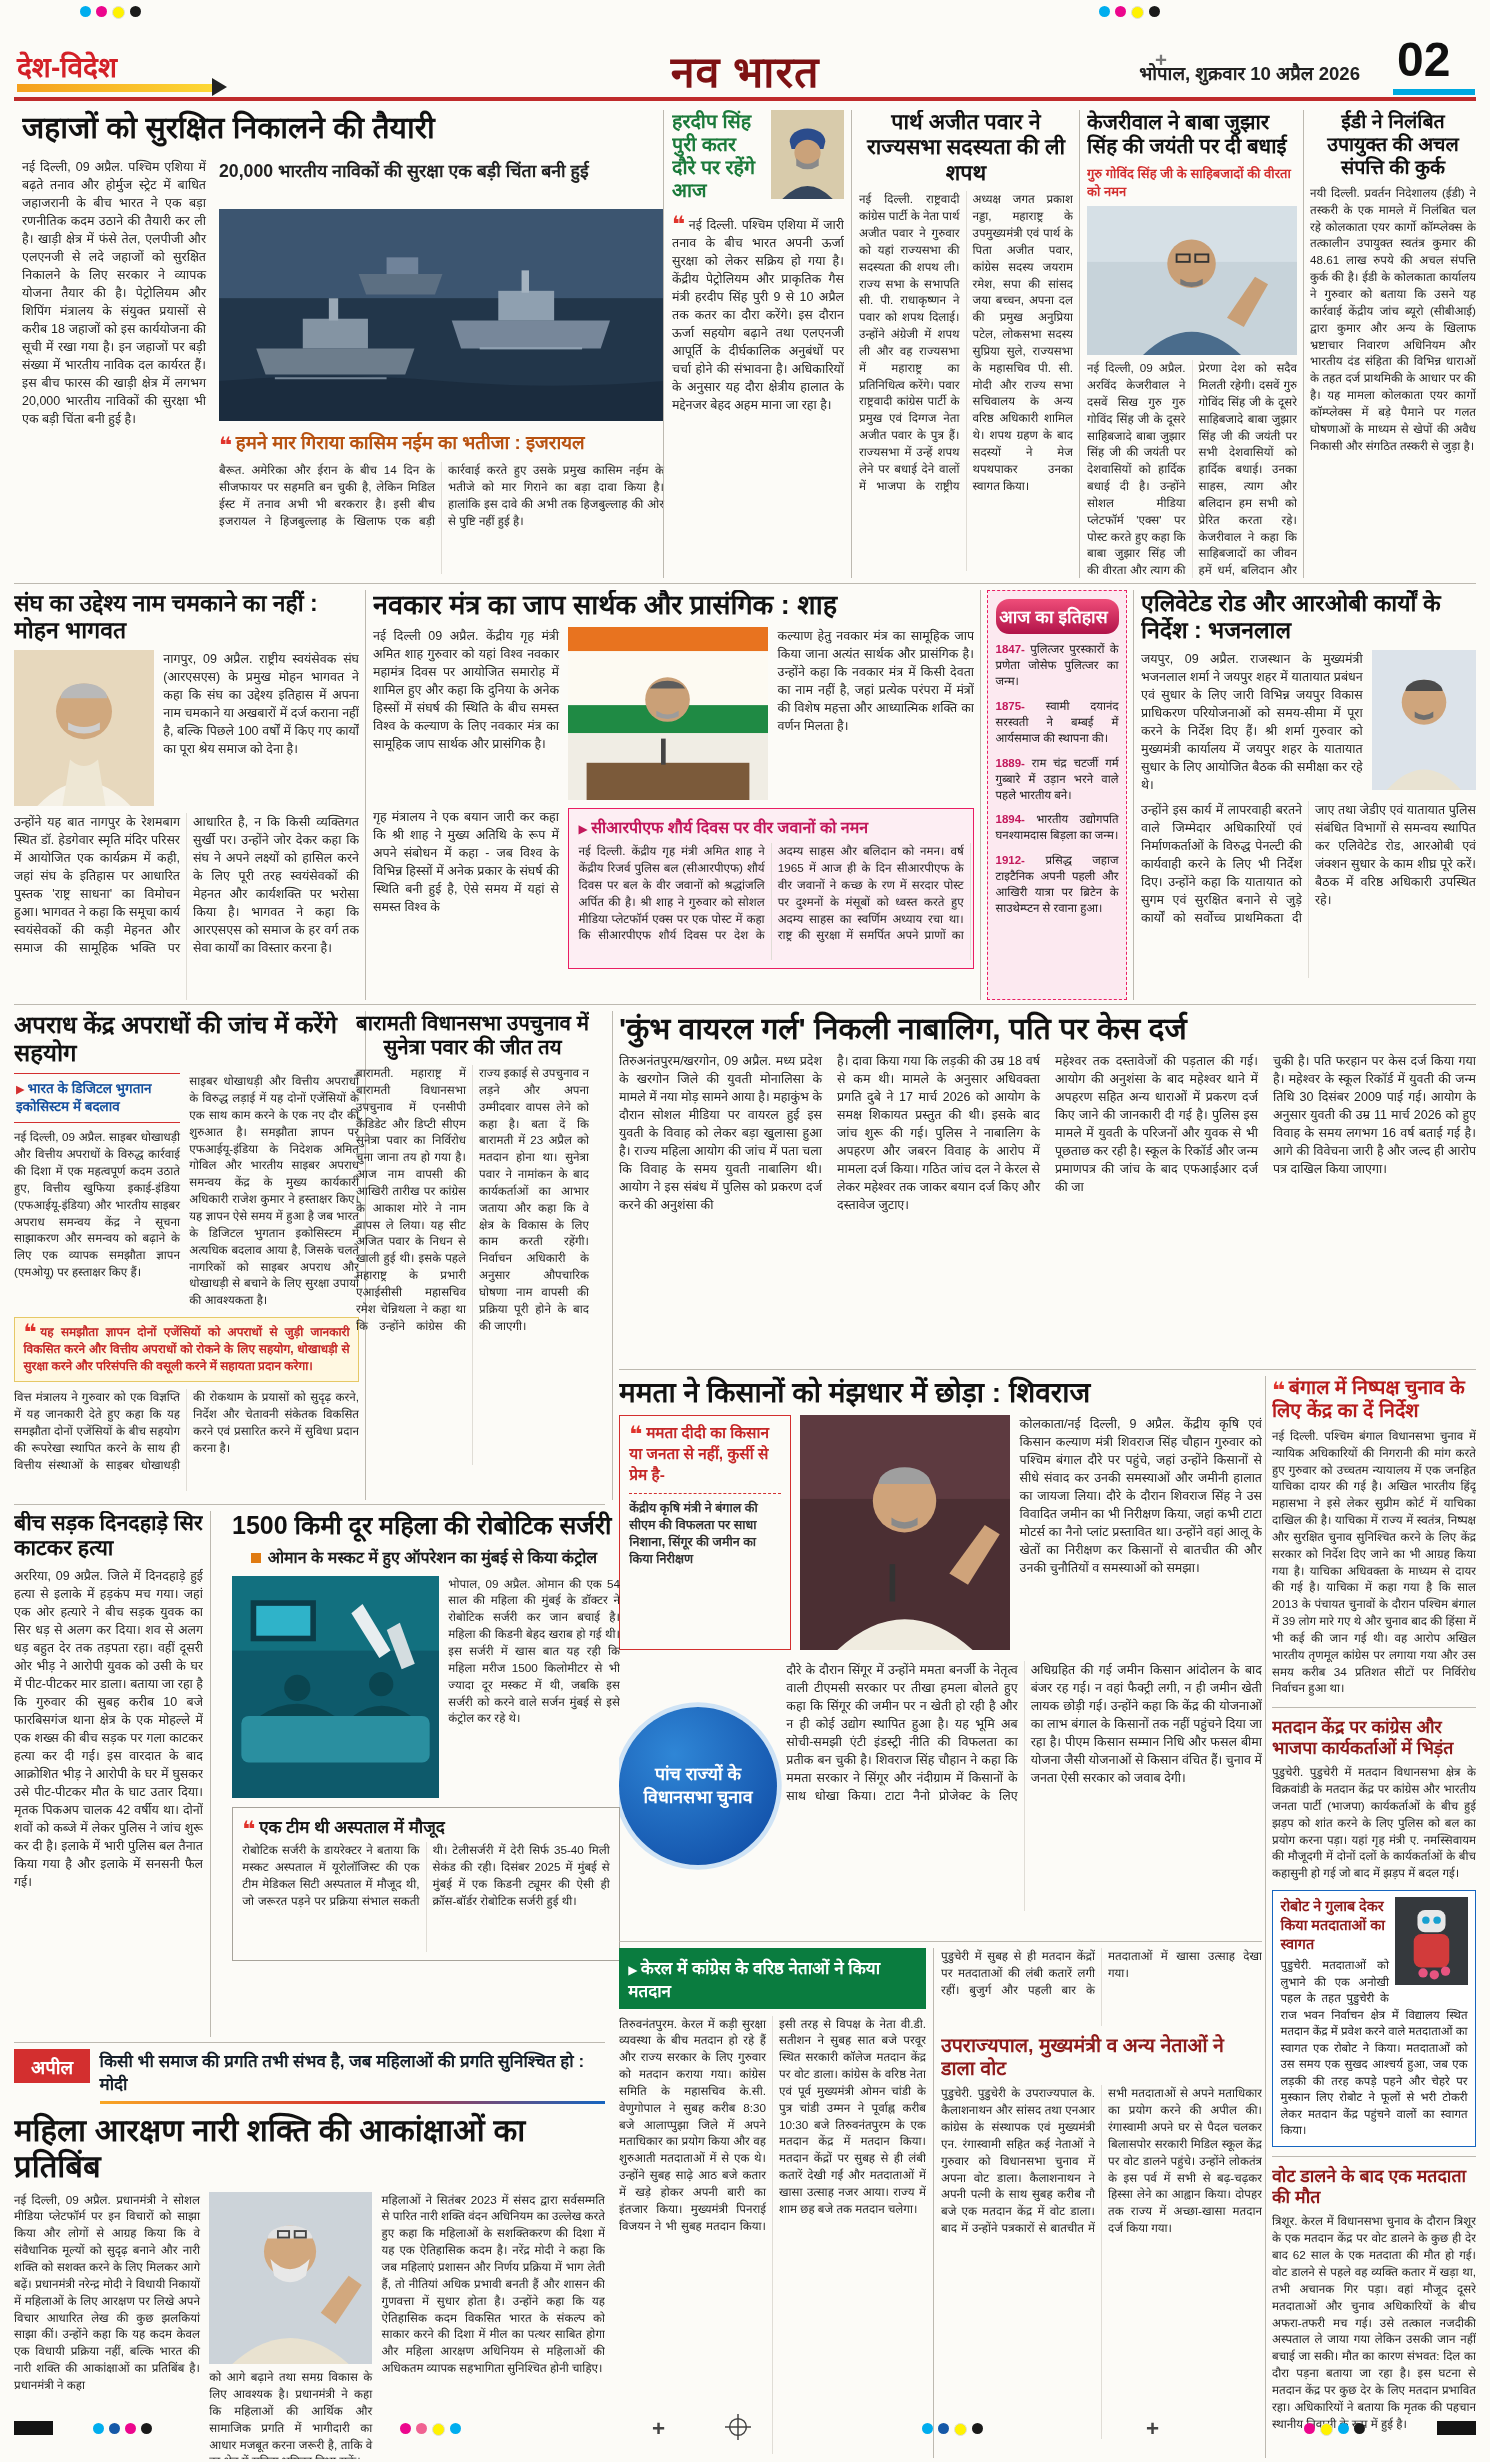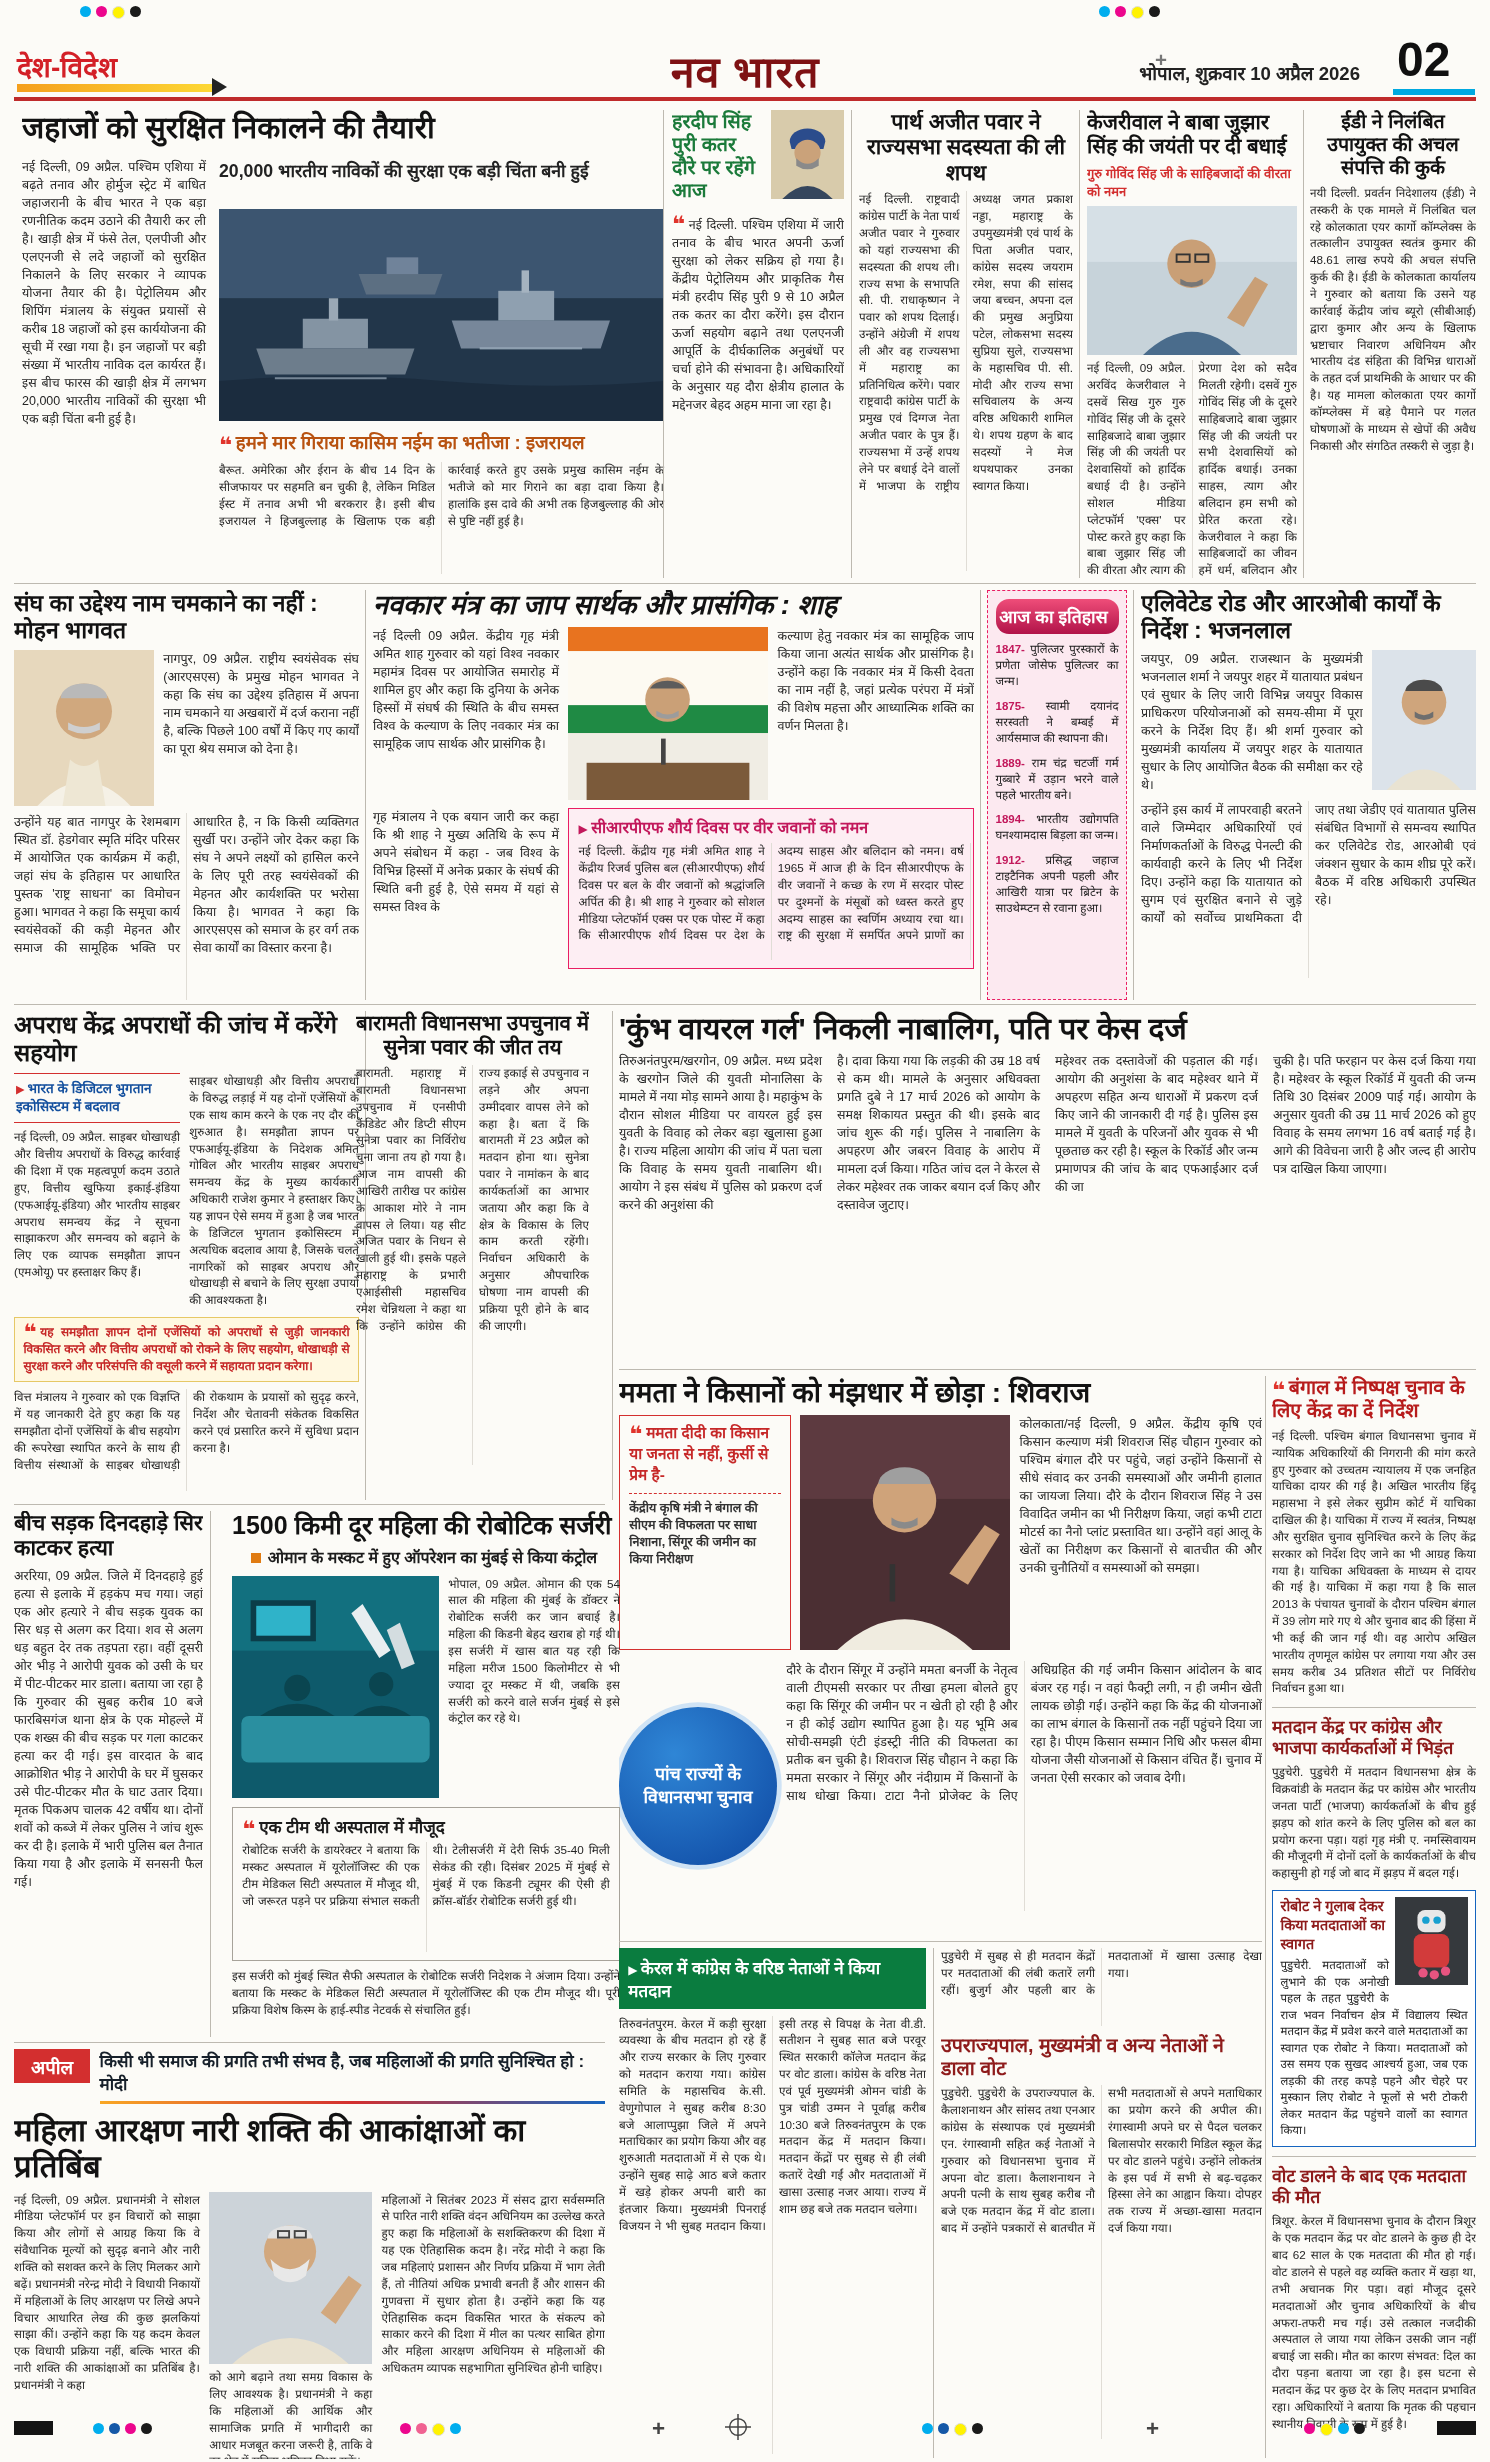--- a/index.html
+++ b/index.html
@@ -178,21 +178,21 @@
           <path d="M60 118 q15 14 30 0 l8 50 h-46 Z" fill="#eee7d4"></path>
         </svg>
       </div>
       <div class="body" style="flex:1;">नागपुर, 09 अप्रैल. राष्ट्रीय स्वयंसेवक संघ (आरएसएस) के प्रमुख मोहन भागवत ने कहा कि संघ का उद्देश्य इतिहास में अपना नाम चमकाने या अखबारों में दर्ज कराना नहीं है, बल्कि पिछले 100 वर्षों में किए गए कार्यों का पूरा श्रेय समाज को देना है।</div>
     </div>
     <div class="body cols2" style="margin-top:7.5px;height:196px;">उन्होंने यह बात नागपुर के रेशमबाग स्थित डॉ. हेडगेवार स्मृति मंदिर परिसर में आयोजित एक कार्यक्रम में कही, जहां संघ के इतिहास पर आधारित पुस्तक 'राष्ट्र साधना' का विमोचन हुआ। भागवत ने कहा कि समूचा कार्य स्वयंसेवकों की कड़ी मेहनत और समाज की सामूहिक भक्ति पर आधारित है, न कि किसी व्यक्तिगत सुर्खी पर। उन्होंने जोर देकर कहा कि संघ ने अपने लक्ष्यों को हासिल करने के लिए पूरी तरह स्वयंसेवकों की मेहनत और कार्यशक्ति पर भरोसा किया है। भागवत ने कहा कि आरएसएस को समाज के हर वर्ग तक सेवा कार्यों का विस्तार करना है।</div>
   </div>
   <div class="vr" style="left:365px;top:590px;height:410px;"></div>
 
   <div class="art" style="left:373px;top:590px;width:601px;height:410px;">
-    <h2 class="hl" style="font-size:27px;font-style:italic;">नवकार मंत्र का जाप सार्थक और प्रासंगिक : शाह</h2>
+    <h2 class="hl" style="font-size:27px;">नवकार मंत्र का जाप सार्थक और प्रासंगिक : शाह</h2>
     <div class="flexrow" style="margin-top:1.9px;">
       <div class="body" style="width:186px;flex:none;">नई दिल्ली 09 अप्रैल. केंद्रीय गृह मंत्री अमित शाह गुरुवार को यहां विश्व नवकार महामंत्र दिवस पर आयोजित समारोह में शामिल हुए और कहा कि दुनिया के अनेक हिस्सों में संघर्ष की स्थिति के बीच समस्त विश्व के कल्याण के लिए नवकार मंत्र का सामूहिक जाप सार्थक और प्रासंगिक है।</div>
       <div class="photo" style="width:200px;height:173px;flex:none;">
         <svg viewBox="0 0 215 186" preserveAspectRatio="none">
           <rect width="215" height="186" fill="#f0ede4"></rect>
           <rect width="215" height="26" fill="#e8731f"></rect>
           <rect y="26" width="215" height="58" fill="#fdfaf2"></rect>
           <rect y="84" width="215" height="30" fill="#1f8a44"></rect>
           <circle cx="107" cy="78" r="24" fill="#caa077"></circle>
           <path d="M88 66 a20 12 0 0 1 38 0 Z" fill="#5c5c5c"></path>
@@ -362,21 +362,20 @@
           <circle cx="70" cy="120" r="14" fill="#0a4550"></circle>
           <circle cx="160" cy="116" r="13" fill="#0a4550"></circle>
         </svg>
       </div>
       <div class="body small" style="flex:1;">भोपाल, 09 अप्रैल. ओमान की एक 54 साल की महिला की मुंबई के डॉक्टर ने रोबोटिक सर्जरी कर जान बचाई है। महिला की किडनी बेहद खराब हो गई थी। इस सर्जरी में खास बात यह रही कि महिला मरीज 1500 किलोमीटर से भी ज्यादा दूर मस्कट में थी, जबकि इस सर्जरी को करने वाले सर्जन मुंबई से इसे कंट्रोल कर रहे थे।</div>
     </div>
     <div class="cap-box" style="margin-top:9.3px;">
       <div class="dq" style="font-weight:800;font-size:17px;margin-bottom:3.7px;">एक टीम थी अस्पताल में मौजूद</div>
       <div class="body small cols2" style="height:110px;">रोबोटिक सर्जरी के डायरेक्टर ने बताया कि मस्कट अस्पताल में यूरोलॉजिस्ट की एक टीम मेडिकल सिटी अस्पताल में मौजूद थी, जो जरूरत पड़ने पर प्रक्रिया संभाल सकती थी। टेलीसर्जरी में देरी सिर्फ 35-40 मिली सेकंड की रही। दिसंबर 2025 में मुंबई से मुंबई में एक किडनी ट्यूमर की ऐसी ही क्रॉस-बॉर्डर रोबोटिक सर्जरी हुई थी।</div>
     </div>
-    <div class="body small" style="margin-top:7.5px;">इस सर्जरी को मुंबई स्थित सैफी अस्पताल के रोबोटिक सर्जरी निदेशक ने अंजाम दिया। उन्होंने बताया कि मस्कट के मेडिकल सिटी अस्पताल में यूरोलॉजिस्ट की एक टीम मौजूद थी। पूरी प्रक्रिया विशेष किस्म के हाई-स्पीड नेटवर्क से संचालित हुई।</div>
   </div>
 
   <div class="hr" style="left:14px;top:2042px;width:591px;"></div>
   <div class="hr" style="left:619px;top:1941px;width:643px;"></div>
 
   <div class="art" style="left:14px;top:2049px;width:591px;height:410px;">
     <div class="flexrow" style="align-items:flex-start;">
       <div class="appeal-badge">अपील</div>
       <div class="appeal-quote" style="flex:1;">किसी भी समाज की प्रगति तभी संभव है, जब महिलाओं की प्रगति सुनिश्चित हो : मोदी</div>
     </div>

